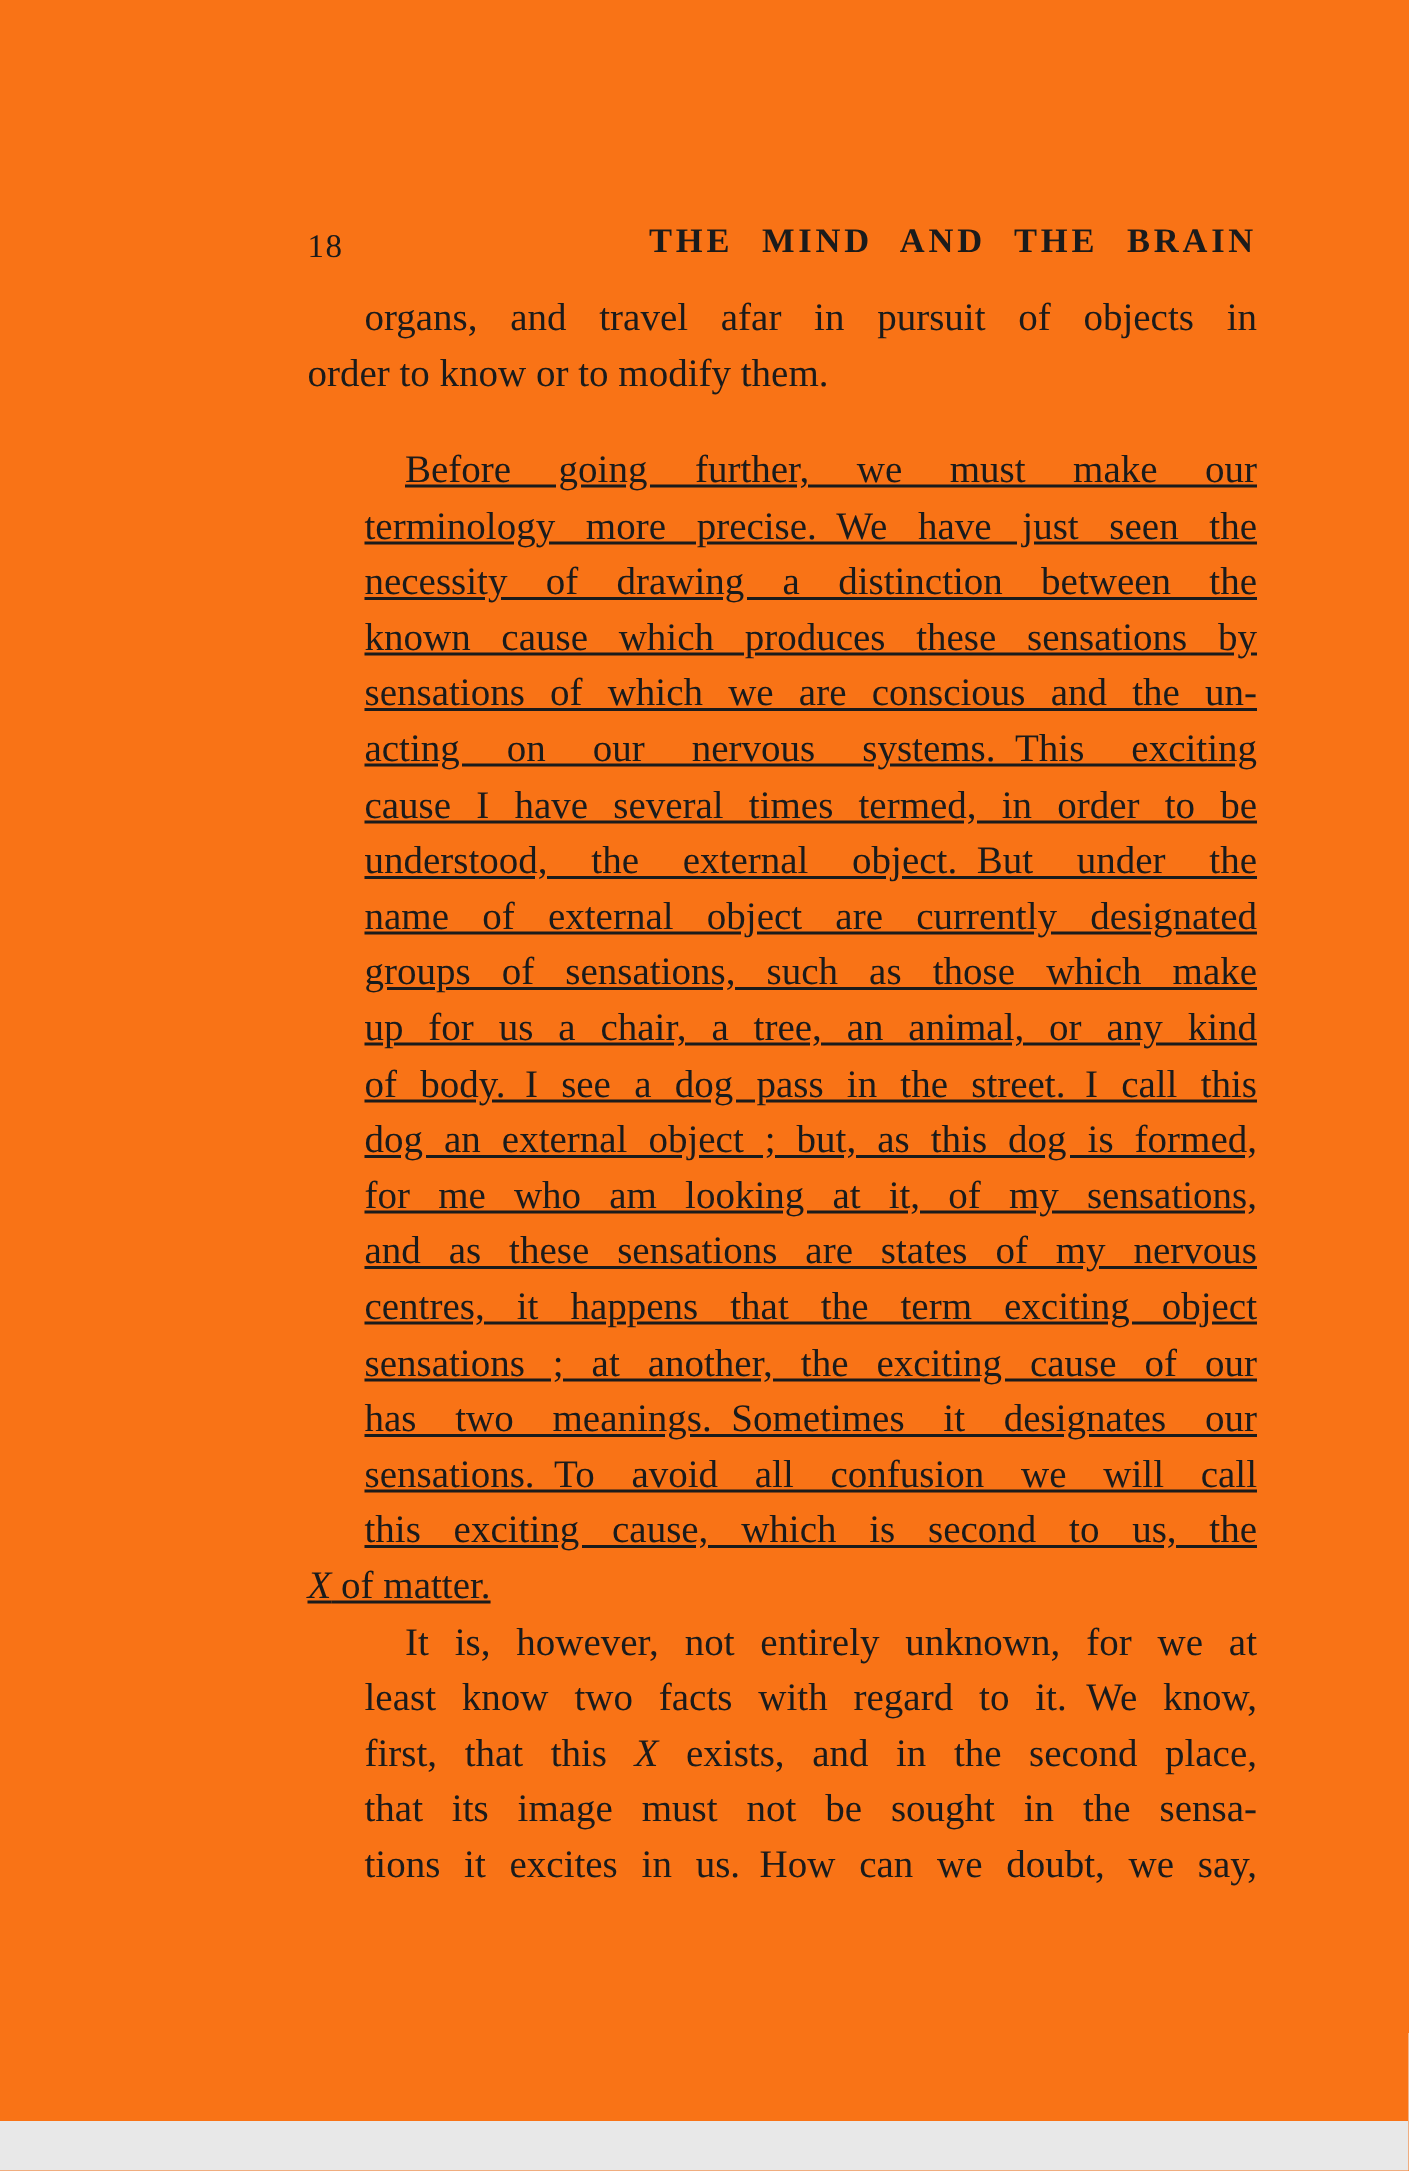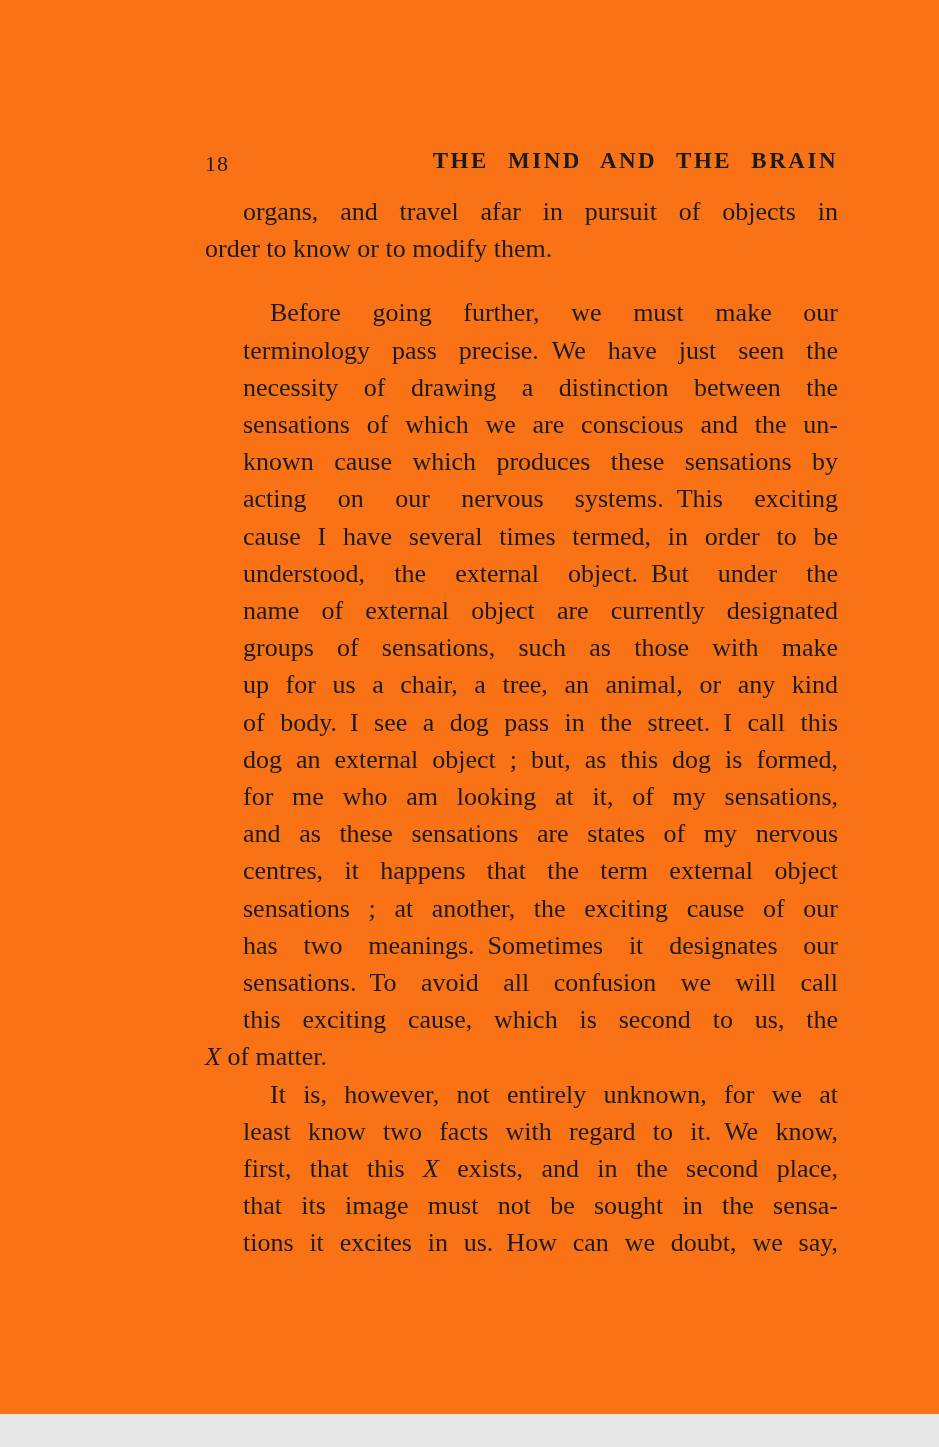--- a/index.html
+++ b/index.html
@@ -37,21 +37,21 @@
   }
   .bodytext {
     position: absolute;
     top: 193px;
     left: 205px;
     width: 633px;
     font-size: 26px;
     line-height: 37.2px;
   }
   .paragraph { margin: 0; }
-  .paragraph.space-before { margin-top: 27px; }
+  .paragraph.space-before { margin-top: 27px; text-decoration: underline; }
   .line {
     text-align: justify;
     text-align-last: left;
   }
   .line.just { text-align-last: justify; margin-left: 38px; }
   .line.indent { text-indent: 27px; }
   .it { font-style: italic; }
 </style>
 </head>
 <body>
@@ -61,35 +61,35 @@
     <span class="pagenum">18</span>
     <span class="title">THE MIND AND THE BRAIN</span>
   </div>
   <div class="bodytext" id="page-body">
       <div class="paragraph">
         <div class="line just"><span>organs, and travel afar in pursuit of objects in</span></div>
         <div class="line"><span>order to know or to modify them.</span></div>
       </div>
       <div class="paragraph space-before">
         <div class="line just indent"><span>Before going further, we must make our</span></div>
-        <div class="line just"><span>terminology pass precise. We have just seen the</span></div>
+        <div class="line just"><span>terminology more precise. We have just seen the</span></div>
         <div class="line just"><span>necessity of drawing a distinction between the</span></div>
+        <div class="line just"><span>known cause which produces these sensations by</span></div>
         <div class="line just"><span>sensations of which we are conscious and the un-</span></div>
-        <div class="line just"><span>known cause which produces these sensations by</span></div>
         <div class="line just"><span>acting on our nervous systems. This exciting</span></div>
         <div class="line just"><span>cause I have several times termed, in order to be</span></div>
         <div class="line just"><span>understood, the external object. But under the</span></div>
         <div class="line just"><span>name of external object are currently designated</span></div>
-        <div class="line just"><span>groups of sensations, such as those with make</span></div>
+        <div class="line just"><span>groups of sensations, such as those which make</span></div>
         <div class="line just"><span>up for us a chair, a tree, an animal, or any kind</span></div>
         <div class="line just"><span>of body. I see a dog pass in the street. I call this</span></div>
         <div class="line just"><span>dog an external object ; but, as this dog is formed,</span></div>
         <div class="line just"><span>for me who am looking at it, of my sensations,</span></div>
         <div class="line just"><span>and as these sensations are states of my nervous</span></div>
-        <div class="line just"><span>centres, it happens that the term external object</span></div>
+        <div class="line just"><span>centres, it happens that the term exciting object</span></div>
         <div class="line just"><span>sensations ; at another, the exciting cause of our</span></div>
         <div class="line just"><span>has two meanings. Sometimes it designates our</span></div>
         <div class="line just"><span>sensations. To avoid all confusion we will call</span></div>
         <div class="line just"><span>this exciting cause, which is second to us, the</span></div>
         <div class="line"><span class="it">X</span><span> of matter.</span></div>
       </div>
       <div class="paragraph">
         <div class="line just indent"><span>It is, however, not entirely unknown, for we at</span></div>
         <div class="line just"><span>least know two facts with regard to it. We know,</span></div>
         <div class="line just"><span>first, that this </span><span class="it">X</span><span> exists, and in the second place,</span></div>

